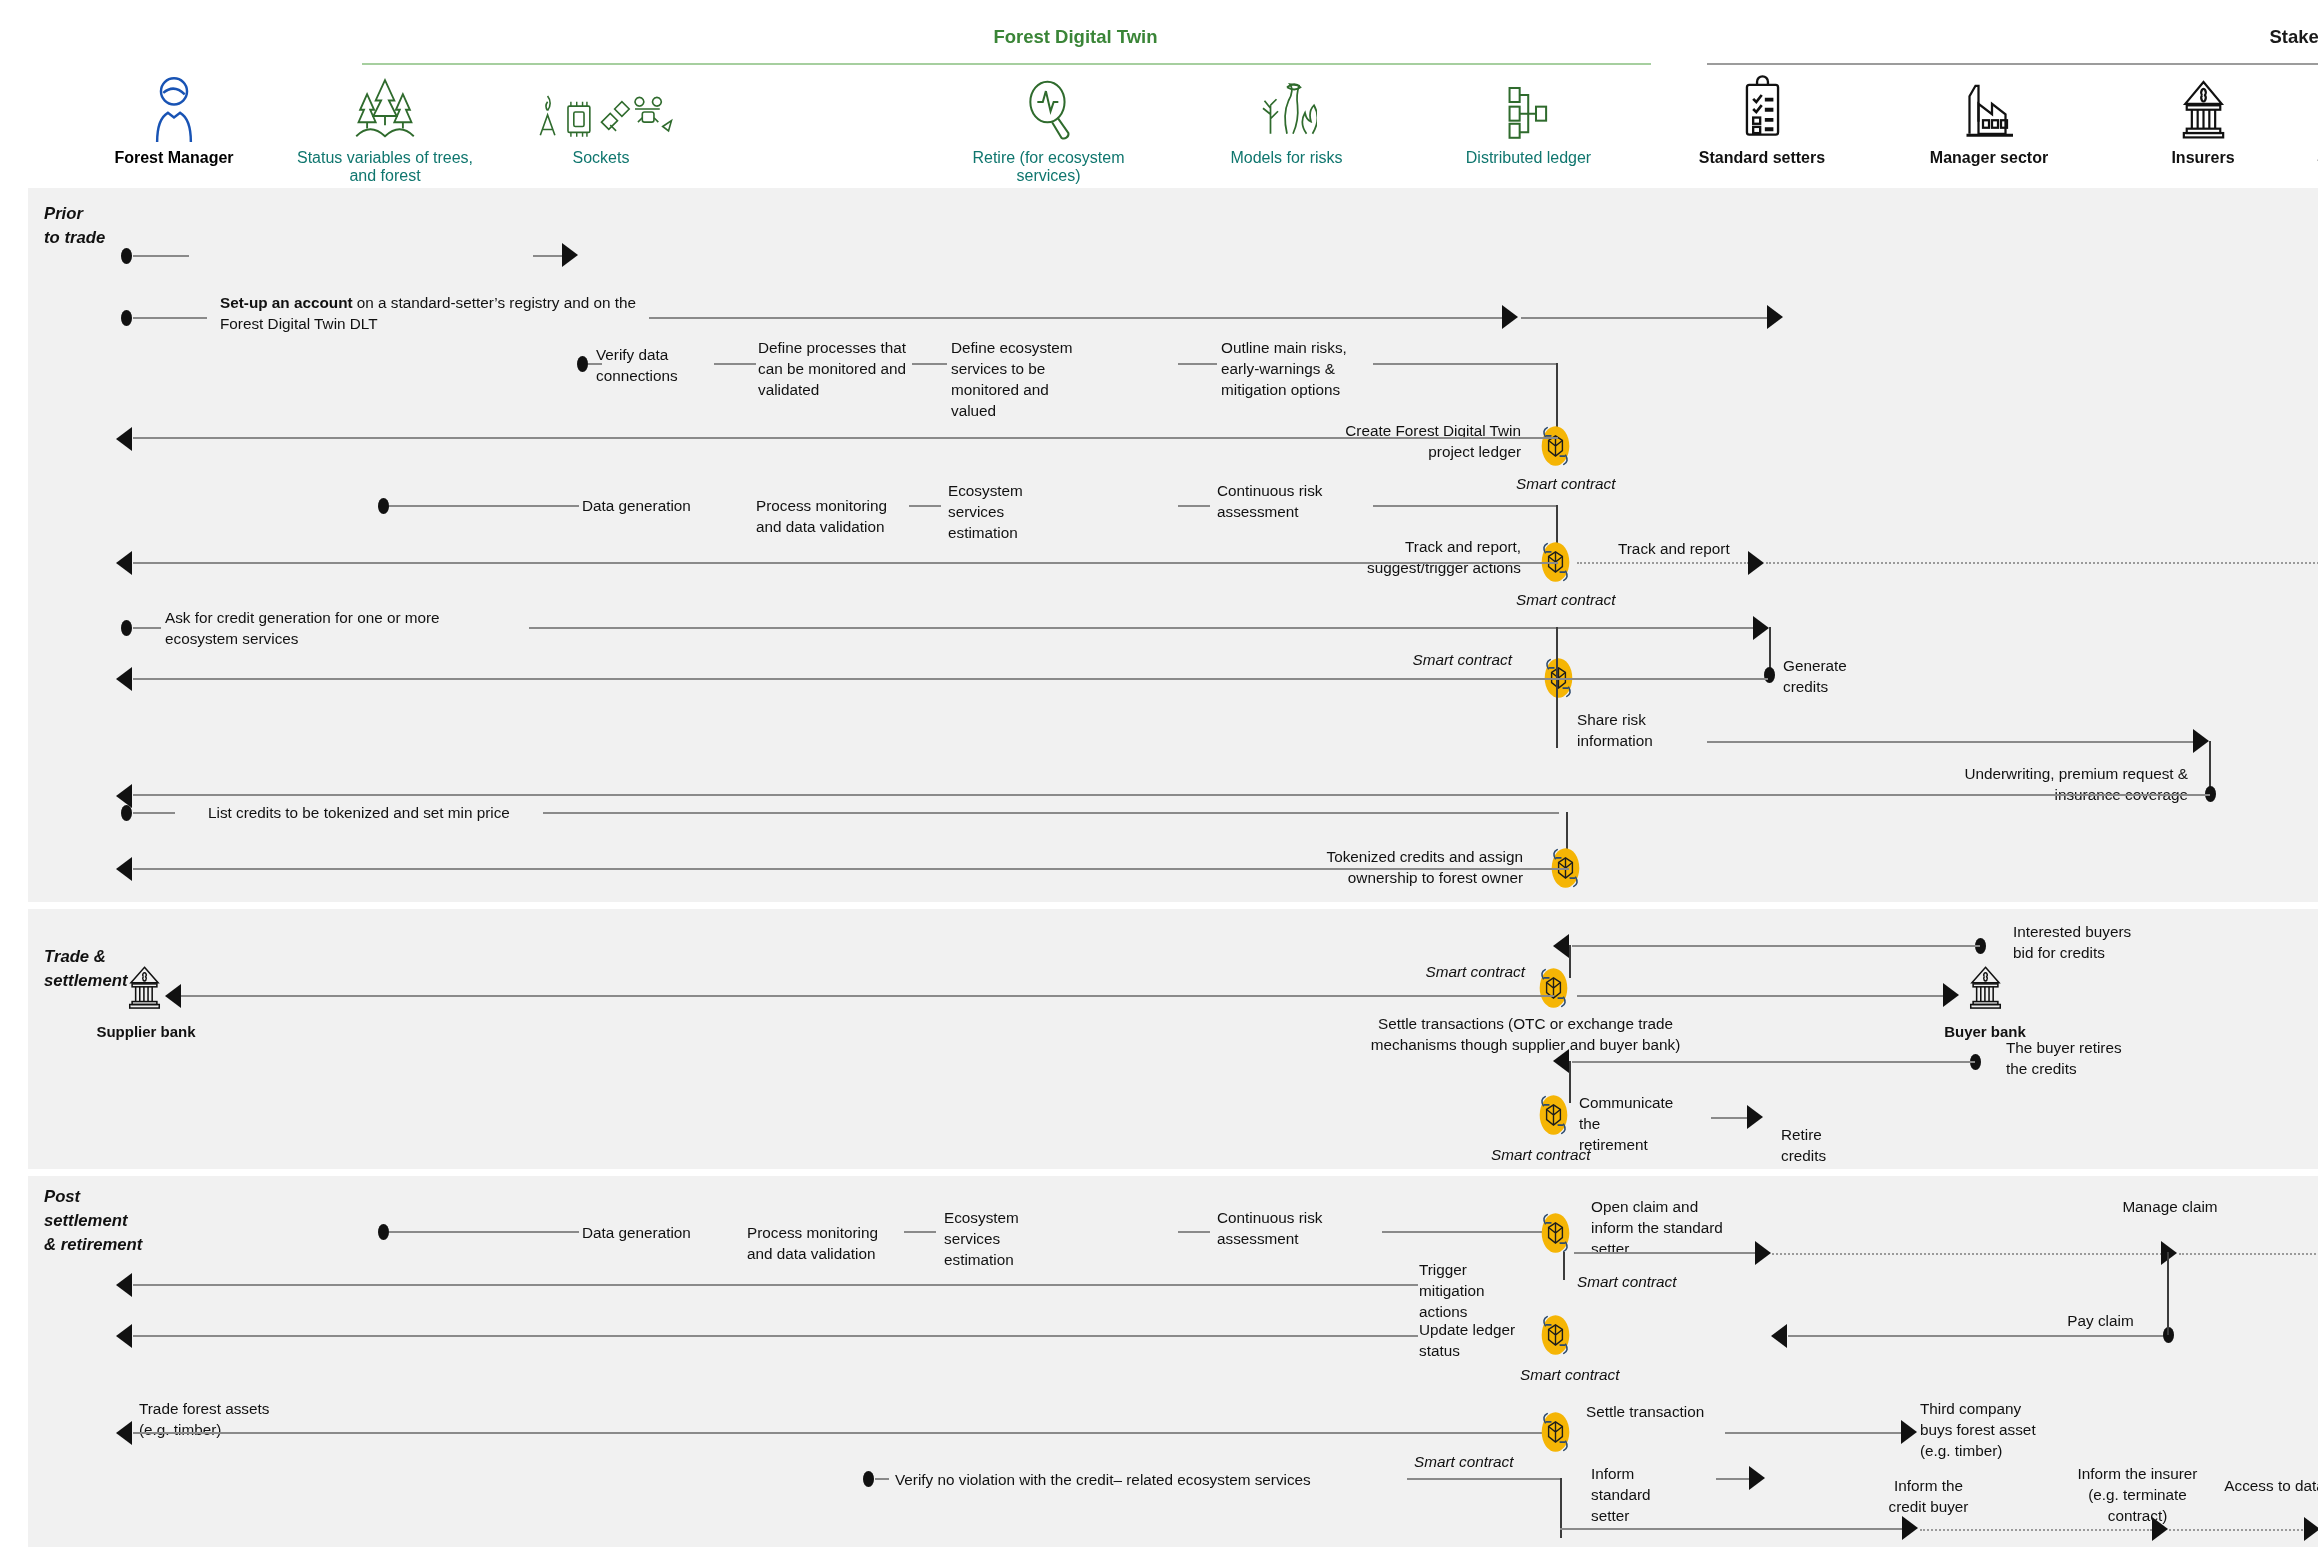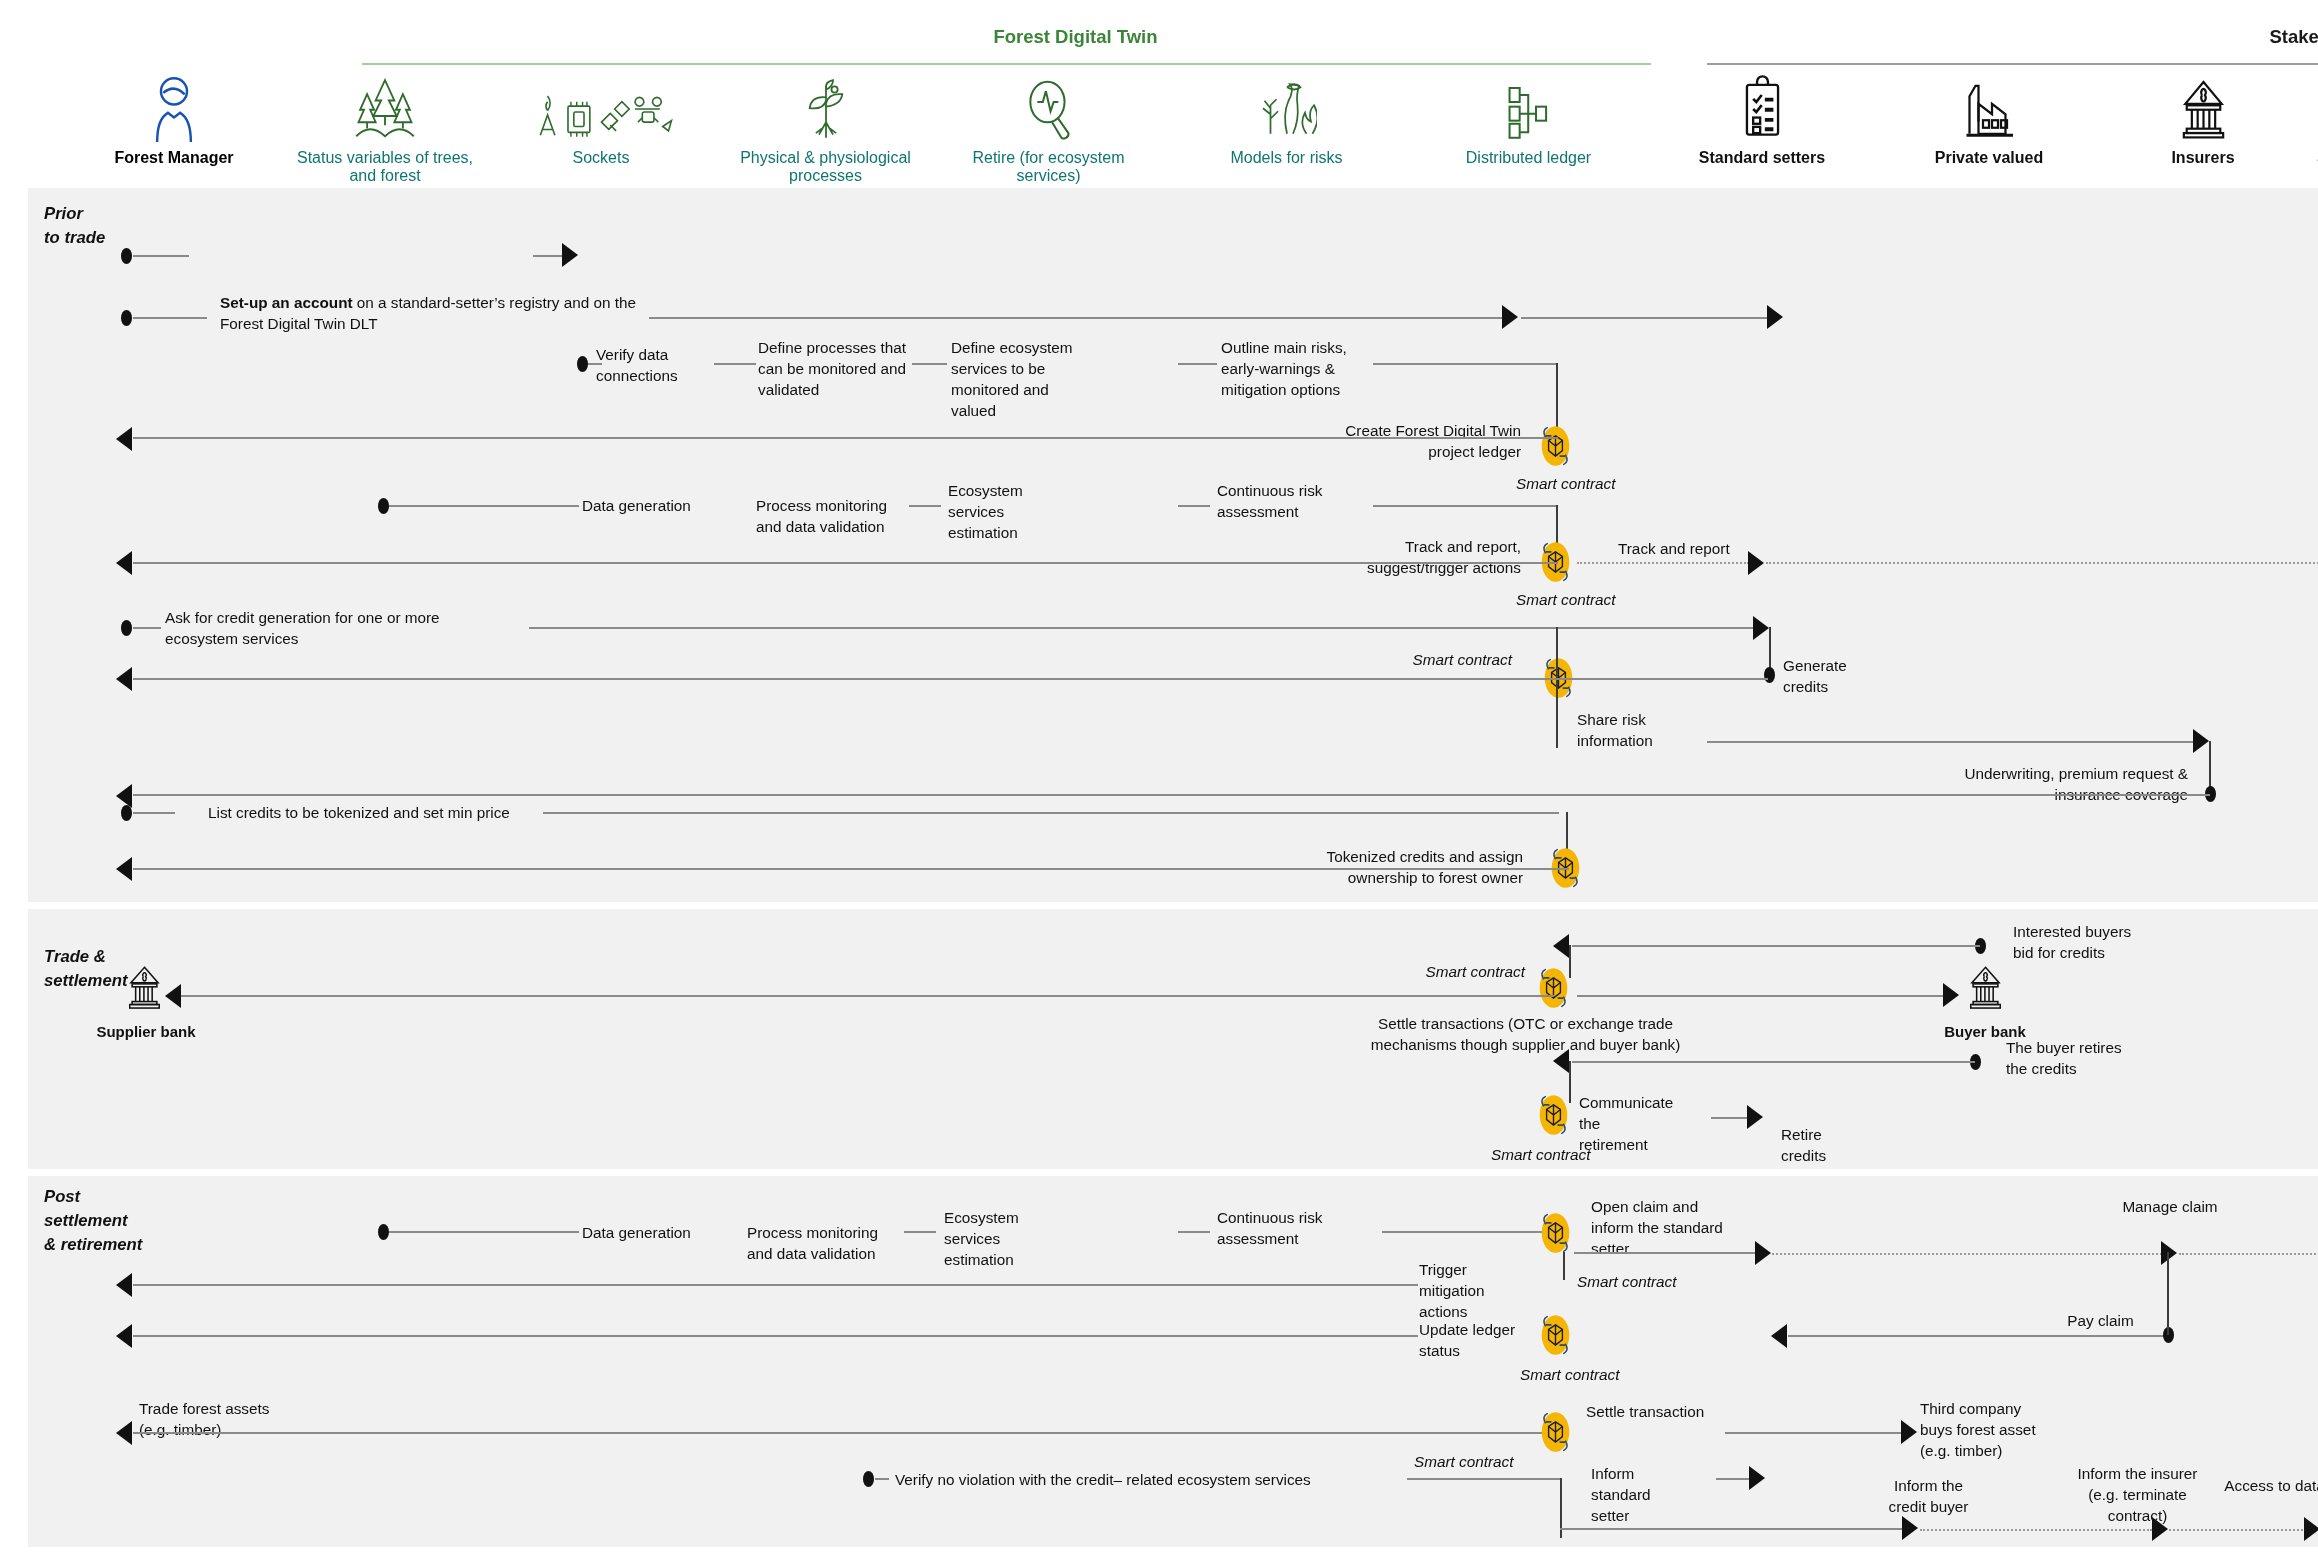--- a/index.html
+++ b/index.html
@@ -116,35 +116,20 @@
           <rect x="156" y="26" width="16" height="14" rx="3"></rect>
           <path d="M150 40 l6 -6 M178 40 l-6 -6"></path>
 
           <path d="M184 46 l12 -8 l-4 14 z"></path>
         </g>
       </svg>
     </div>
     <div class="lbl">Sockets</div>
   </div>
 
-  <div class="actor green" style="left:728px;top:65px;width:195px;">
-    <div class="ico">
-      <svg width="56" height="70" viewBox="0 0 70 90">
-        <g fill="none" stroke="#2f6b2d" stroke-width="2.3">
-          <path d="M35 62 V16"></path>
-          <path d="M35 30 Q16 28 14 44 Q32 46 35 34"></path>
-          <path d="M35 42 Q54 40 56 26 Q38 24 35 38"></path>
-          <path d="M35 20 Q44 16 44 8 Q34 10 35 18"></path>
-          <circle cx="46" cy="20" r="4"></circle>
-          <path d="M35 62 L26 78 M35 62 L44 78 M35 62 L35 82 M30 70 L22 76 M40 70 L48 76"></path>
-        </g>
-      </svg>
-    </div>
-    <div class="lbl">Physical &amp; physiological processes</div>
-  </div>
 
   <div class="actor green" style="left:951px;top:65px;width:195px;">
     <div class="ico">
       <svg width="56" height="70" viewBox="0 0 70 90">
         <g fill="none" stroke="#2f6b2d" stroke-width="2.6">
           <ellipse cx="33" cy="36" rx="22" ry="26"></ellipse>
           <path d="M20 36 h7 l4 -14 l6 26 l4 -12 h6"></path>
           <path d="M46 56 L60 76 a6 6 0 0 1 -9 6 L39 62"></path>
         </g>
       </svg>
@@ -204,21 +189,21 @@
         <g fill="none" stroke="#111" stroke-width="3">
           <path d="M14 78 V28 l8 -14 l4 0 v48"></path>
           <path d="M26 78 V38 l18 14 V38 l18 14 V78 Z"></path>
           <rect x="32" y="60" width="8" height="10"></rect>
           <rect x="44" y="60" width="8" height="10"></rect>
           <rect x="56" y="60" width="8" height="10"></rect>
           <path d="M10 80 H72" stroke-width="4"></path>
         </g>
       </svg>
     </div>
-    <div class="lbl">Private valued</div>
+    <div class="lbl">Manager sector</div>
   </div>
 
   <div class="actor dark" style="left:2124px;top:65px;width:158px;">
     <div class="ico">
       <svg width="51" height="70" viewBox="0 0 70 90">
         <g fill="none" stroke="#111" stroke-width="3">
           <path d="M35 8 L60 38 H10 Z"></path>
           <path d="M33 26 a3 5 0 1 1 4 0 a3 5 0 1 1 -4 0"></path>
           <rect x="12" y="40" width="46" height="6"></rect>
           <path d="M19 46 V72 M27 46 V72 M35 46 V72 M43 46 V72 M51 46 V72"></path>

